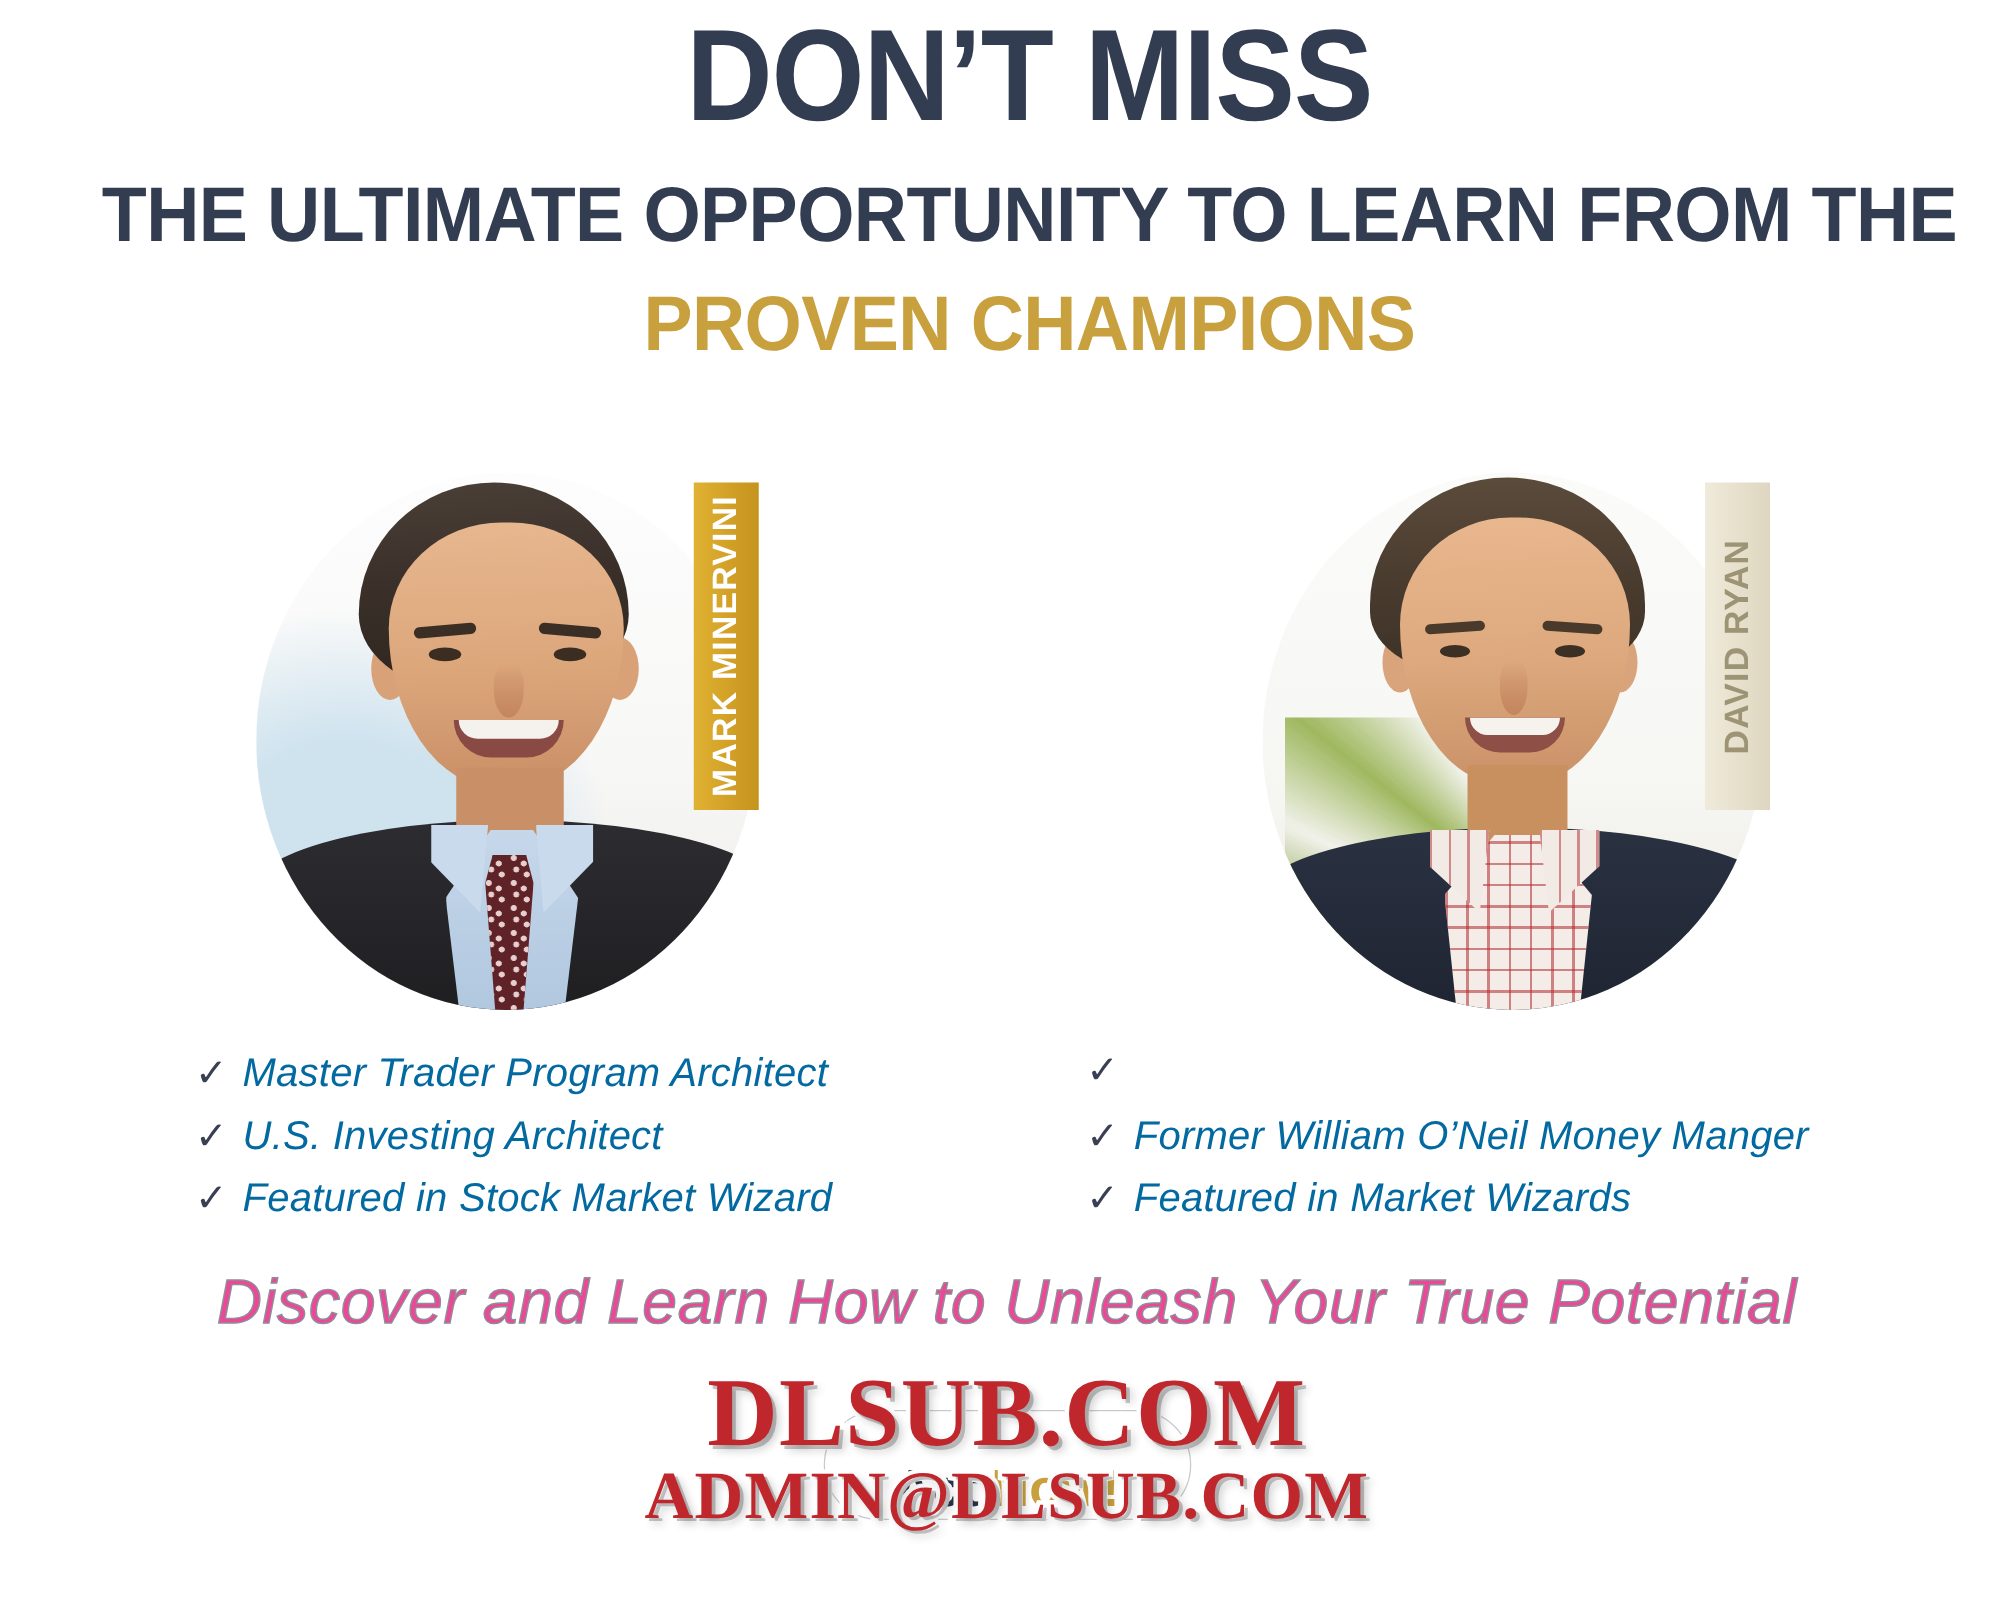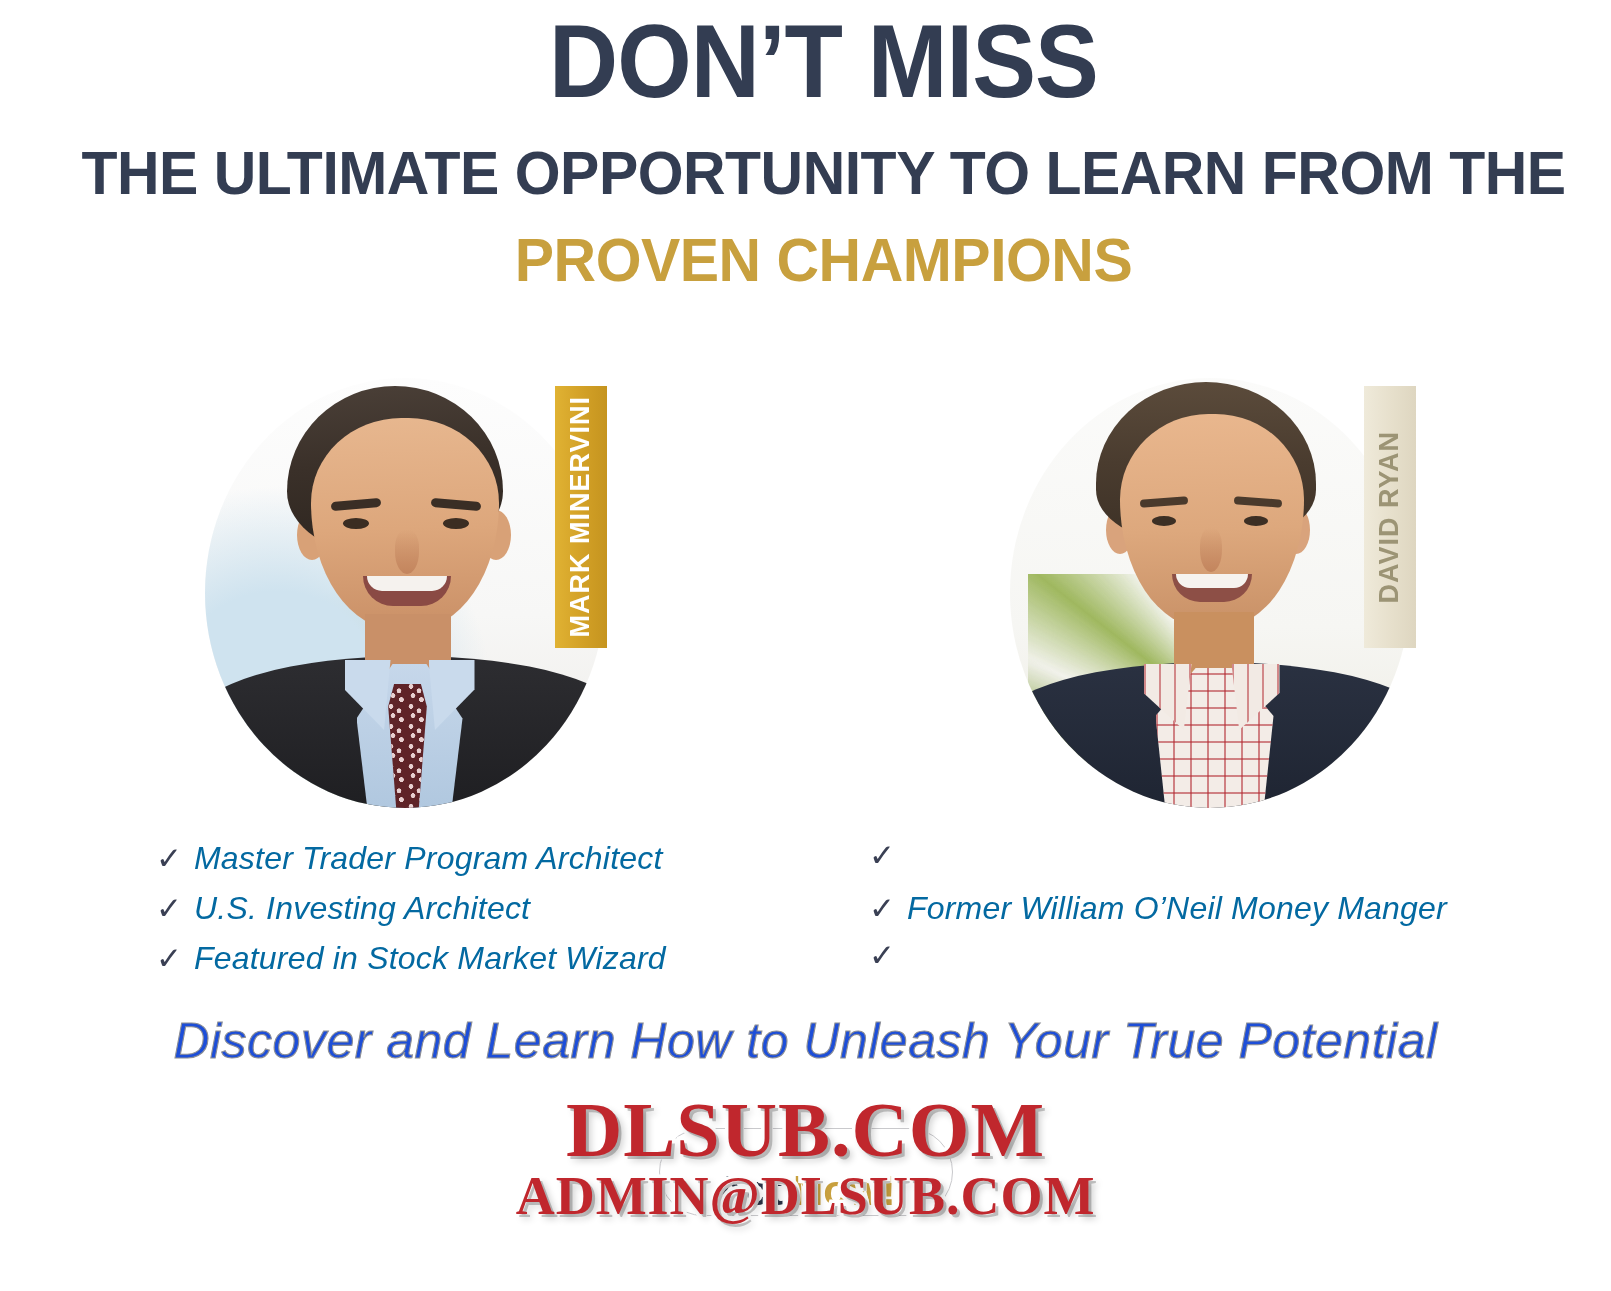--- a/index.html
+++ b/index.html
@@ -347,21 +347,21 @@
     position: absolute;
     top: 1012px;
     left: 0;
     width: 1611px;
     text-align: center;
     font-family: "Liberation Sans", sans-serif;
     font-style: italic;
     font-weight: normal;
     font-size: 50px;
     letter-spacing: .5px;
-    color: #1d4ed8;
+    color: #ec4899;
     -webkit-text-stroke: 1.1px #8d8f95;
     text-shadow: none;
     white-space: nowrap;
   }
 
   
   .cta {
     position: absolute;
     top: 1128px;
     left: 50%;
@@ -495,20 +495,21 @@
     <div class="bullets right">
       <div class="bullet-row">
         <span class="check">✓</span>
       </div>
       <div class="bullet-row">
         <span class="check">✓</span>
         <span class="bullet-text">Former William O’Neil Money Manger</span>
       </div>
       <div class="bullet-row">
         <span class="check">✓</span>
+        <span class="bullet-text">Featured in Market Wizards</span>
       </div>
     </div>
   </div>
 </div>
 
 <div class="tagline">Discover and Learn How to Unleash Your True Potential</div>
 
 <div class="cta">
   <span class="cta-act">Act</span>
   <span class="cta-now">Now!</span>

